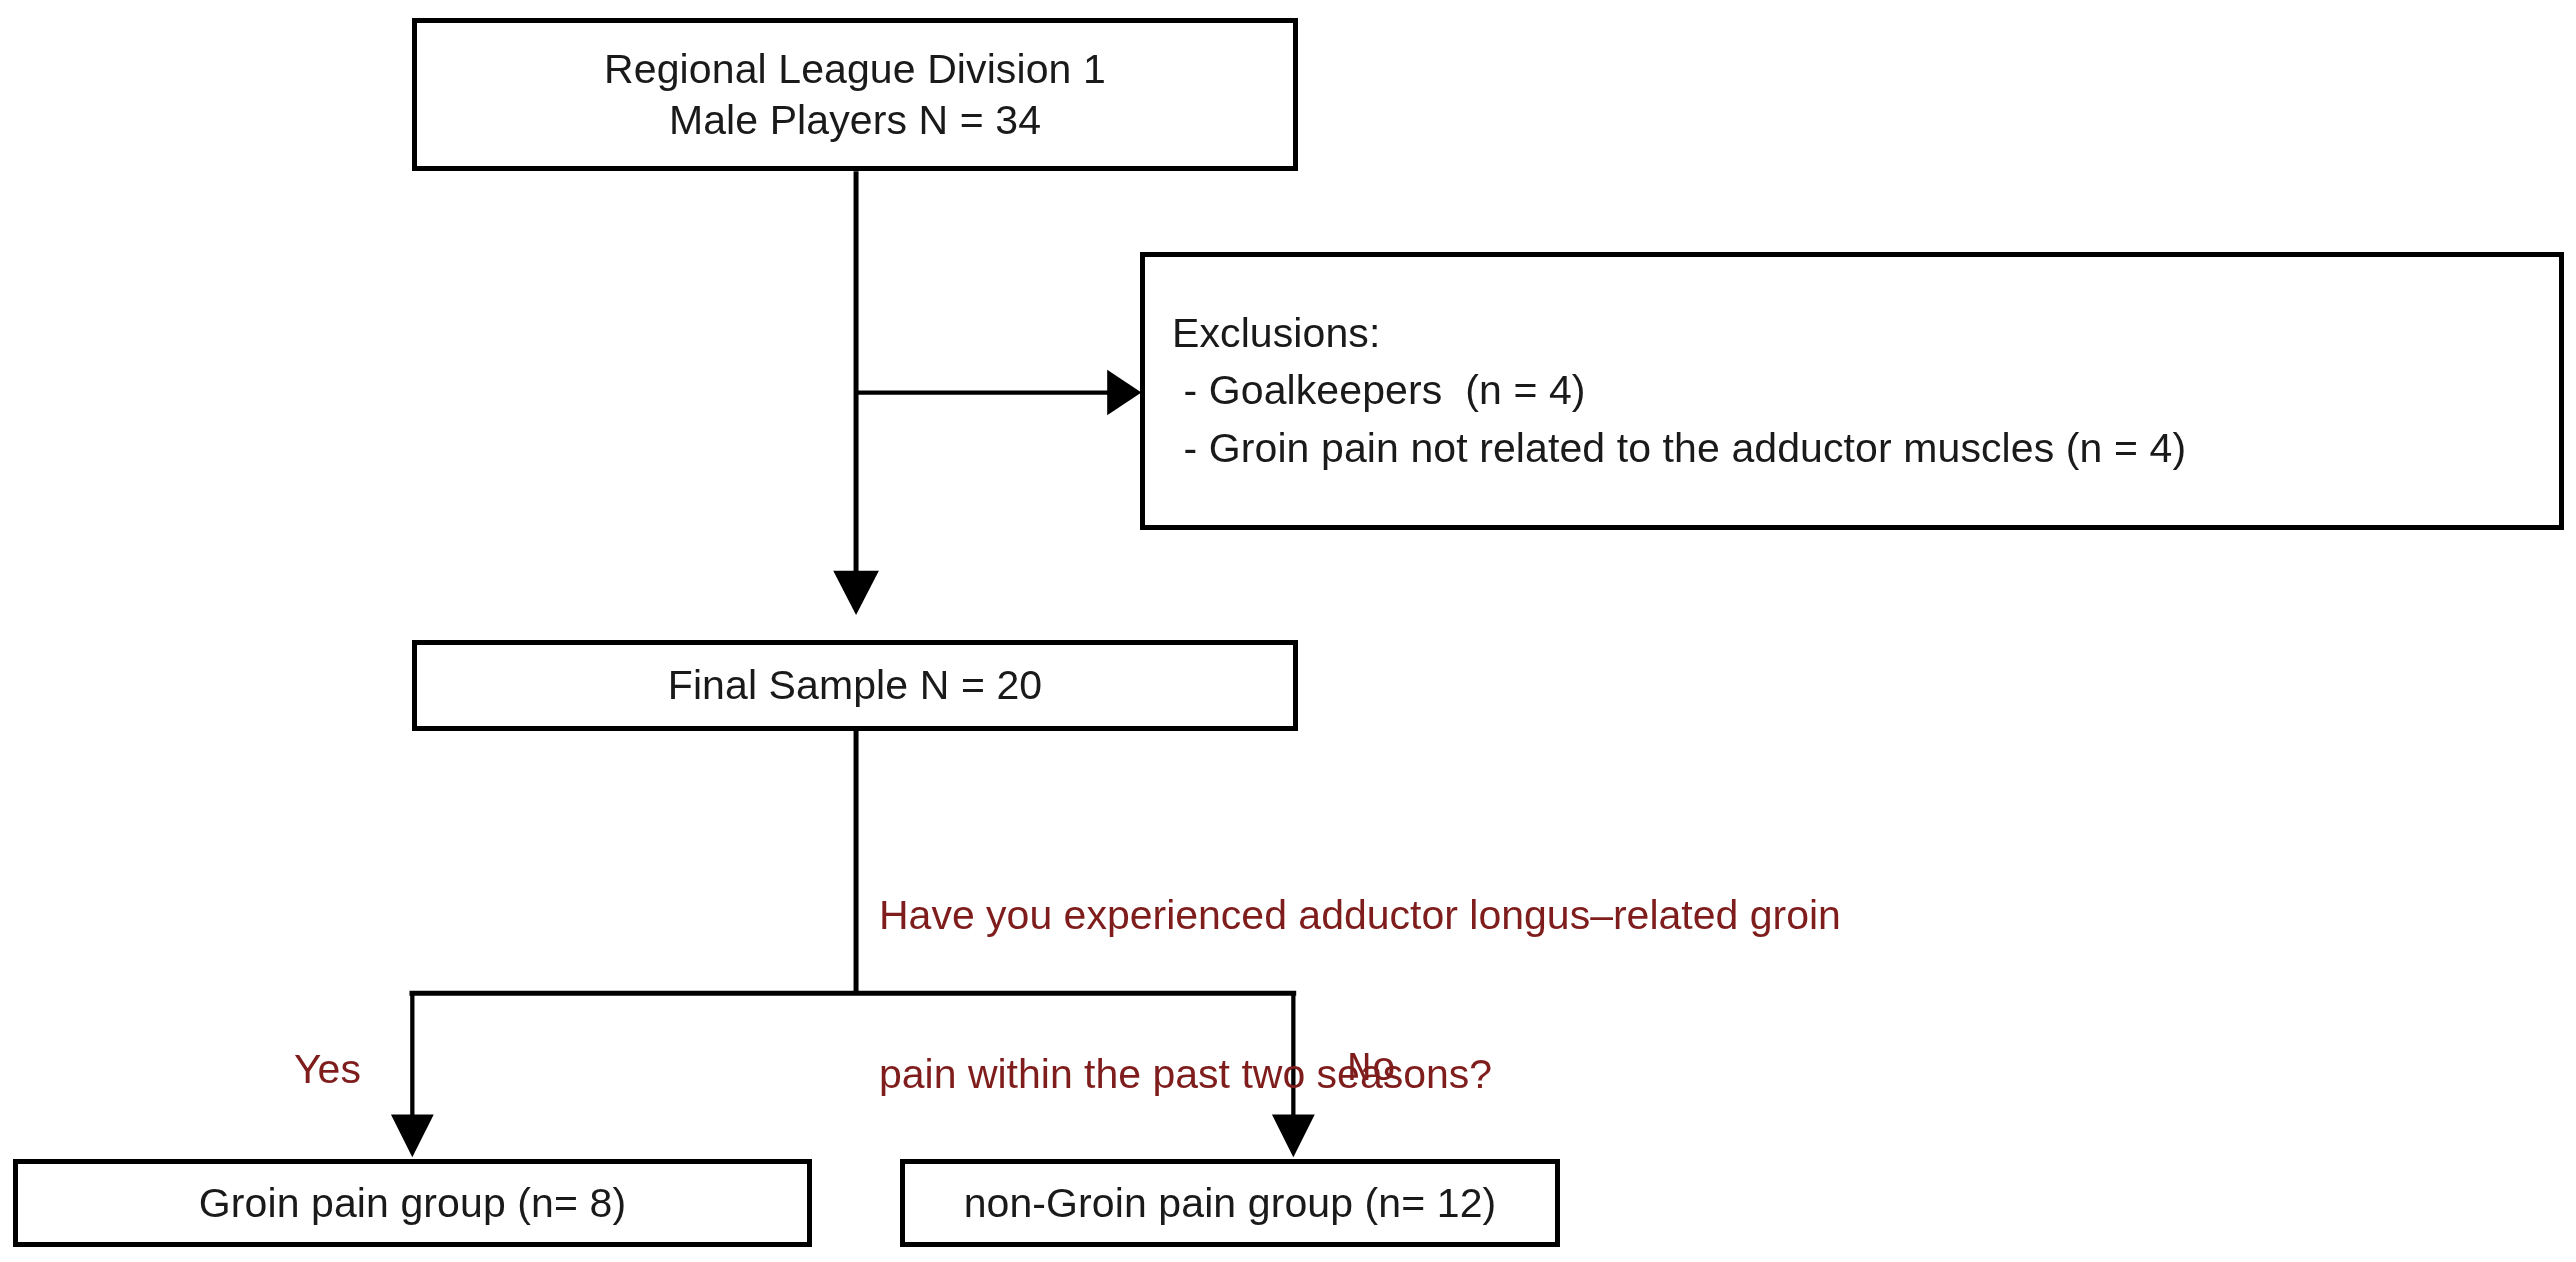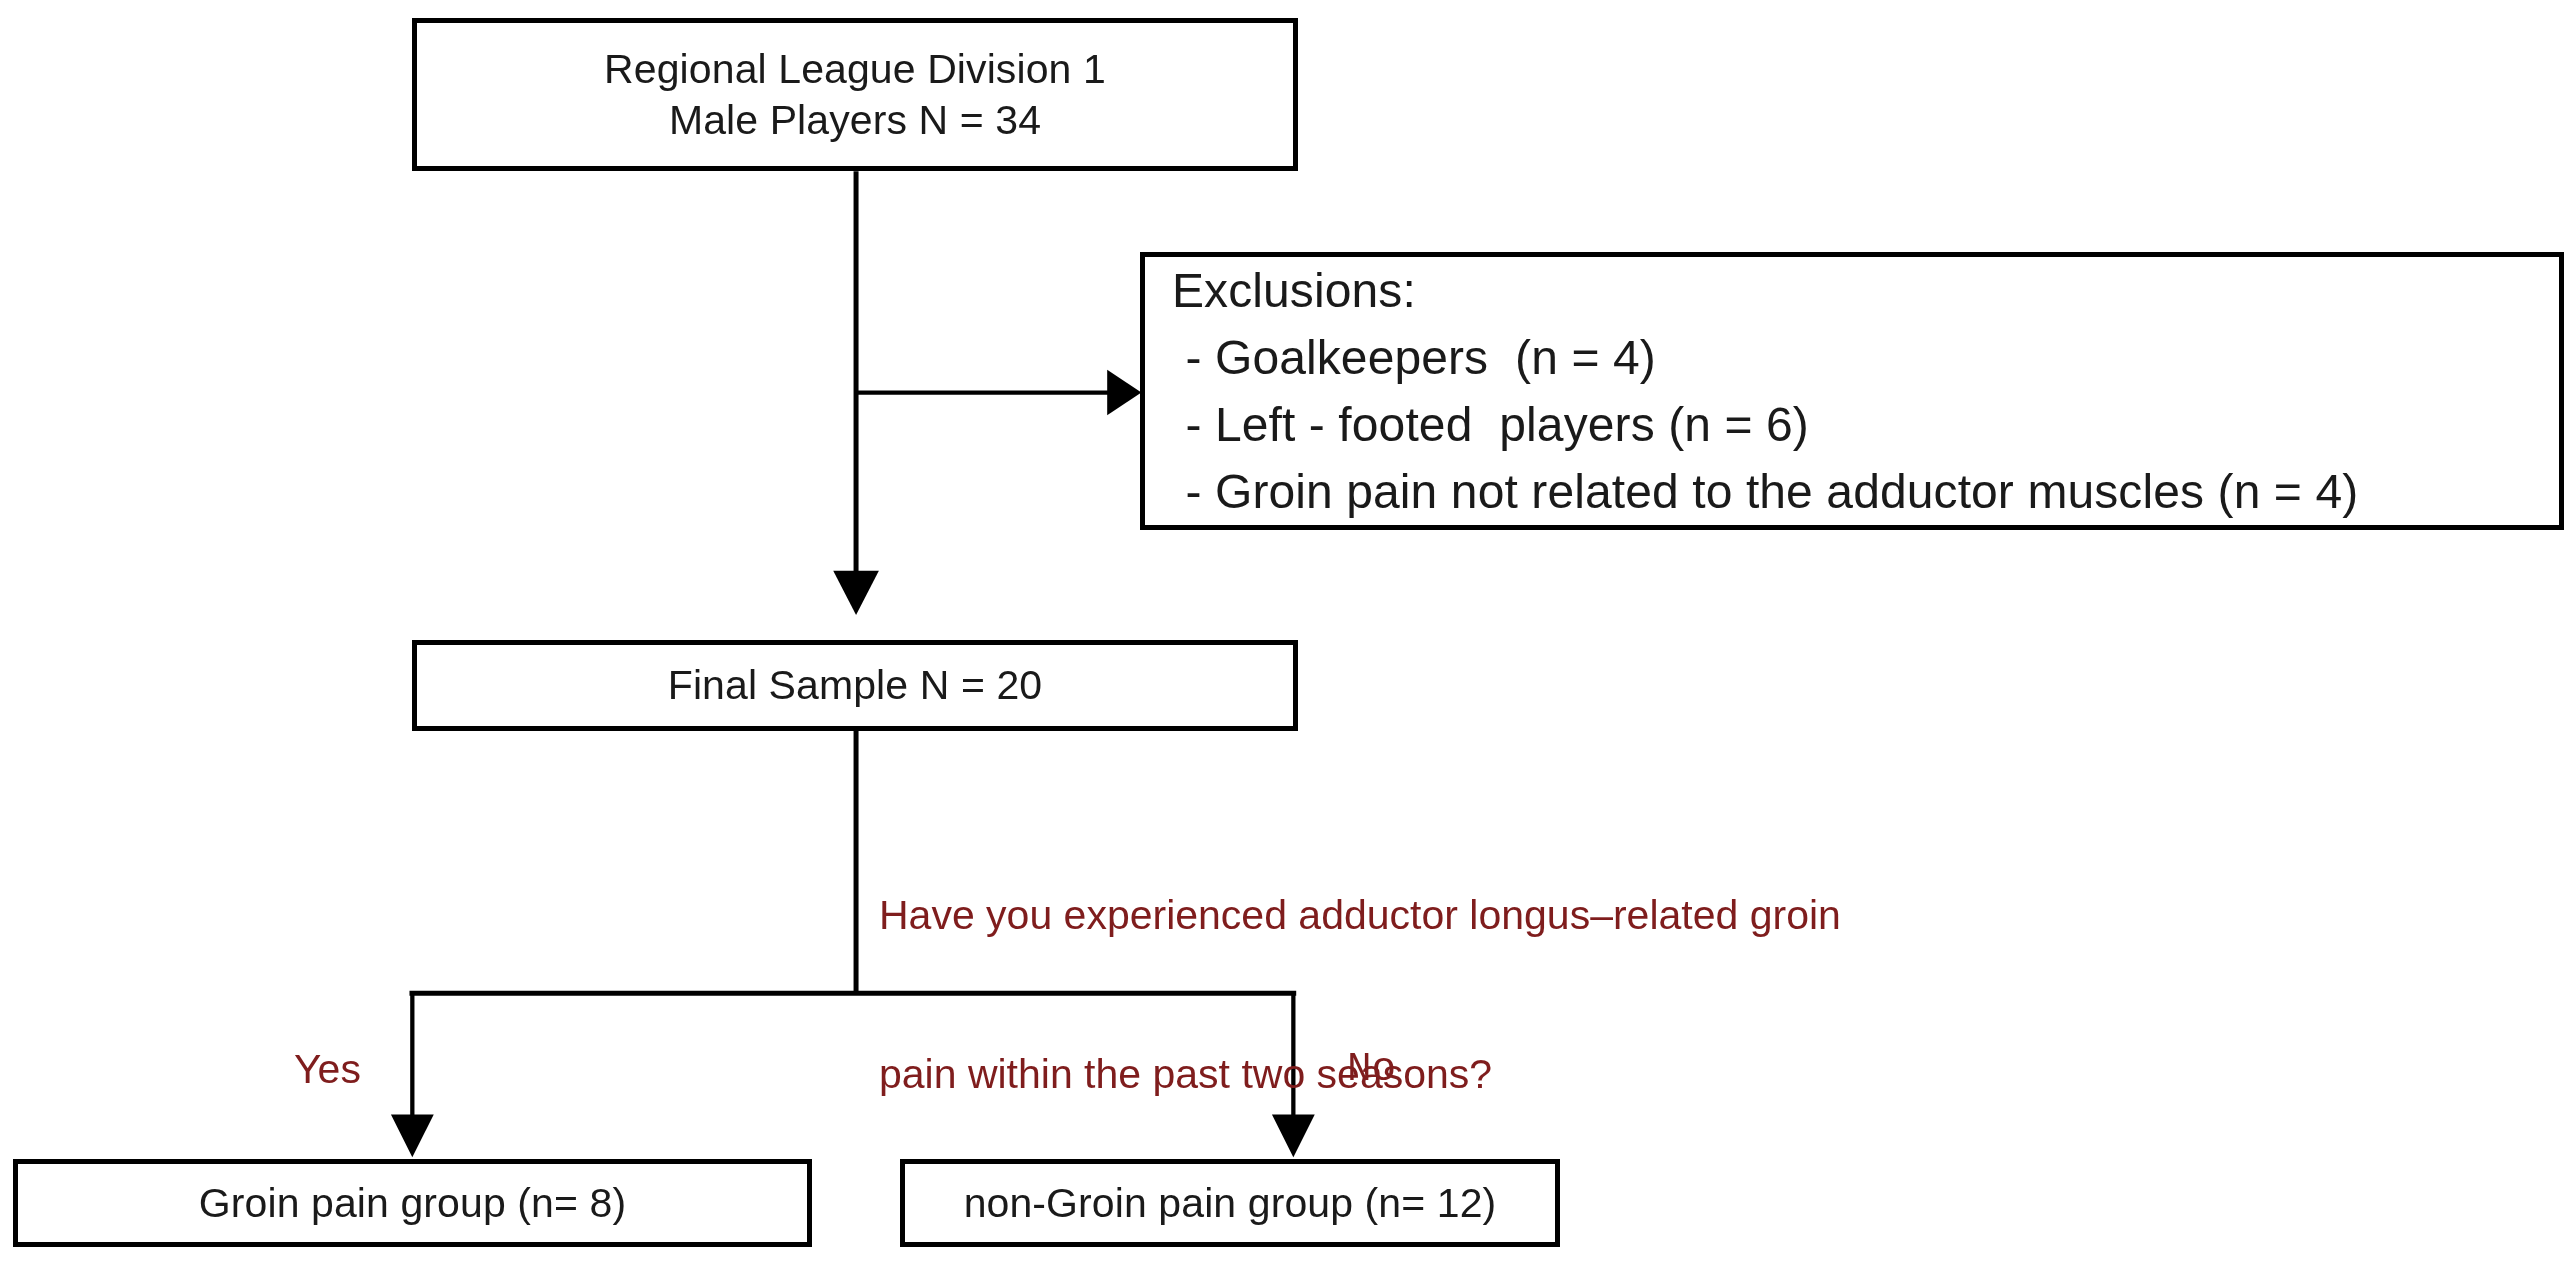--- a/index.html
+++ b/index.html
@@ -58,21 +58,21 @@
   }
   #node-exclusions {
     left: 1140px;
     top: 252px;
     width: 1424px;
     height: 278px;
     padding-left: 27px;
     padding-right: 14.3px;
   }
   #node-exclusions .node-line {
-    font-size: 48px;
+    font-size: 41px;
     line-height: 1.40;
   }
   #node-final {
     left: 412px;
     top: 616px;
     width: 886px;
     height: 91px;
     margin-top: 24px;
   }
   #node-yes-group {
@@ -144,21 +144,20 @@
   </svg>
 
   <div class="node centered" id="node-source">
     <div class="node-line">Regional League Division 1</div>
     <div class="node-line">Male Players N = 34</div>
   </div>
 
   <div class="node left-aligned" id="node-exclusions">
     <div class="node-line">Exclusions:</div>
     <div class="node-line"> - Goalkeepers  (n = 4)</div>
-    <div class="node-line"> - Left - footed  players (n = 6)</div>
     <div class="node-line"> - Groin pain not related to the adductor muscles (n = 4)</div>
   </div>
 
   <div class="node centered" id="node-final">
     <div class="node-line">Final Sample N = 20</div>
   </div>
 
   <div class="free-text" id="question-text">
     <div>Have you experienced adductor longus–related groin</div>
     <div>pain within the past two seasons?</div>

